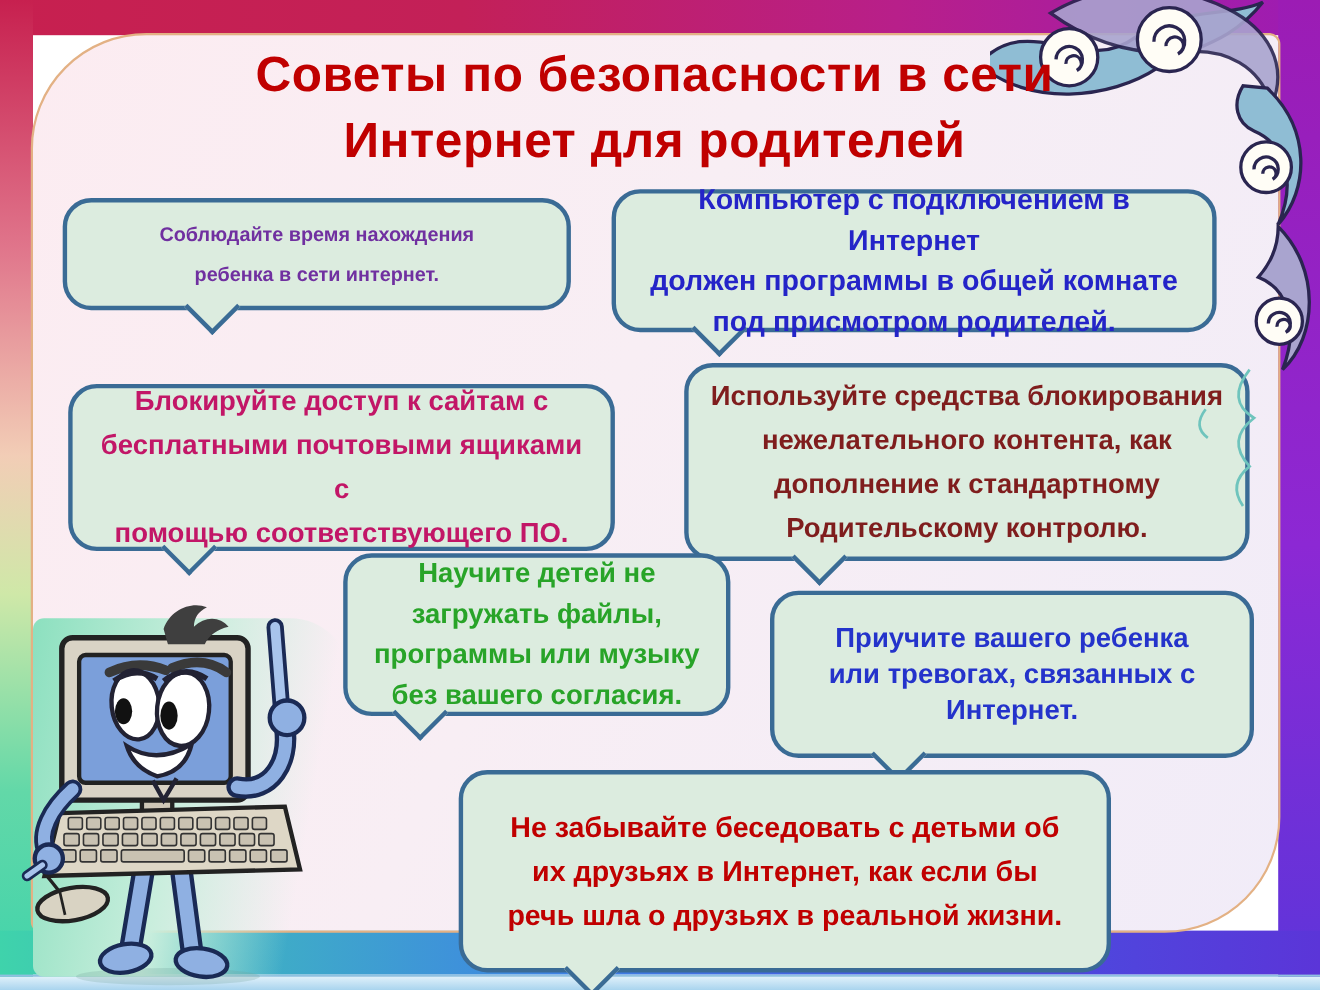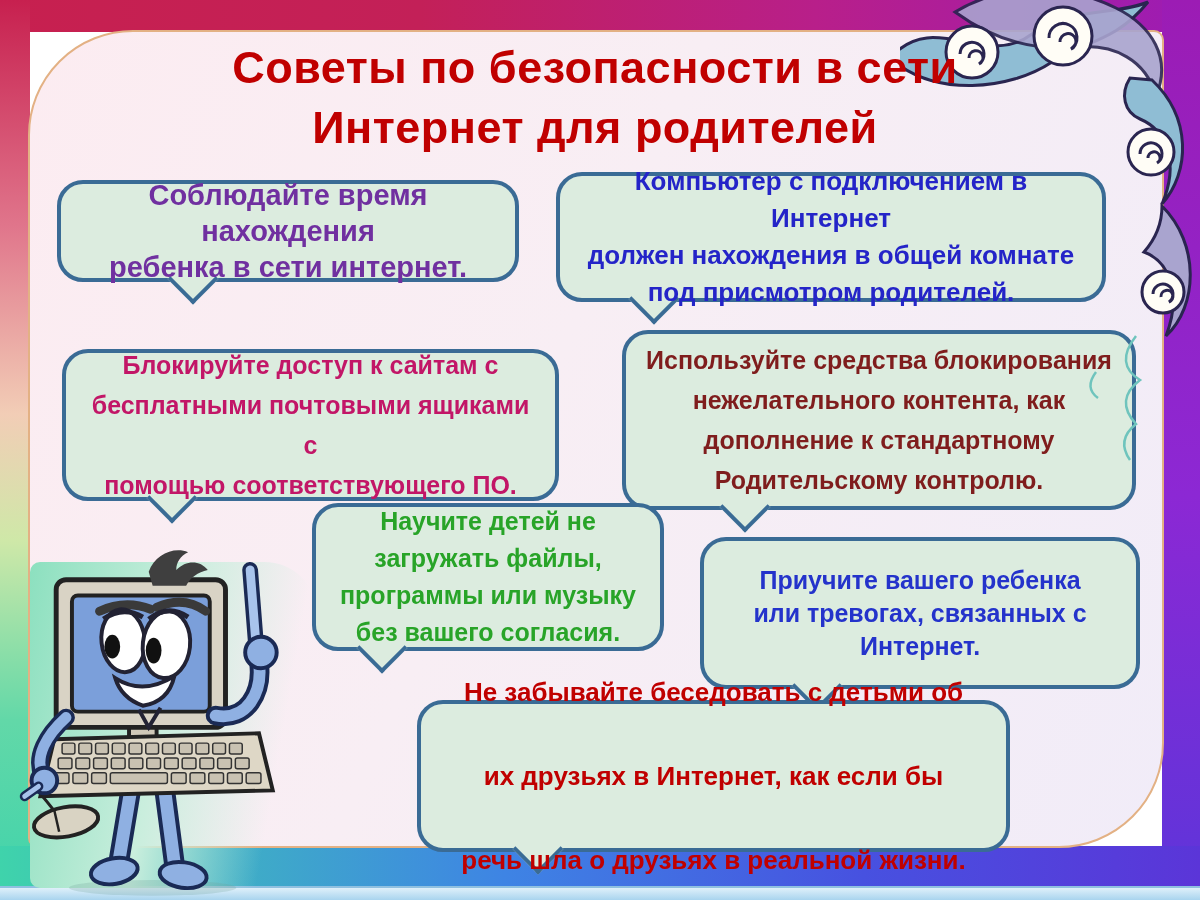--- a/index.html
+++ b/index.html
@@ -59,28 +59,28 @@
   <div class="edge edge-bottomlight"></div>
 
   <div class="content"></div>
   <div class="green-panel"></div>
 
   <div class="title" style="color: rgb(192, 0, 0);">
     <span>Советы по безопасности в сети</span>
     <span>Интернет для родителей</span>
   </div>
 
-  <div class="bubble" style="left: 57px; top: 180px; width: 462px; height: 102px; font-size: 29px; line-height: 36px; --tail-left: 25%; --fill: #dcecdf; --border: #3a6b95; color: rgb(112, 48, 160);">
+  <div class="bubble" style="left: 57px; top: 180px; width: 462px; height: 102px; font-size: 18px; line-height: 36px; --tail-left: 25%; --fill: #dcecdf; --border: #3a6b95; color: rgb(112, 48, 160);">
     <span>Соблюдайте время нахождения</span>
     <span>ребенка в сети интернет.</span>
   </div>
 
   <div class="bubble" style="left: 556px; top: 172px; width: 550px; height: 130px; font-size: 26px; line-height: 37px; --tail-left: 14%; --fill: #dcecdf; --border: #3a6b95; color: rgb(36, 36, 200);">
     <span>Компьютер с подключением в Интернет</span>
-    <span>должен нахождения в общей комнате</span>
+    <span>должен программы в общей комнате</span>
     <span>под присмотром родителей.</span>
   </div>
 
   <div class="bubble" style="left: 62px; top: 318px; width: 497px; height: 152px; font-size: 25px; line-height: 40px; --tail-left: 18%; --fill: #dcecdf; --border: #3a6b95; color: rgb(194, 22, 103); margin-top: 31px;">
     <span>Блокируйте доступ к сайтам с</span>
     <span>бесплатными почтовыми ящиками с</span>
     <span>помощью соответствующего ПО.</span>
   </div>
 
   <div class="bubble" style="left: 622px; top: 330px; width: 514px; height: 180px; font-size: 25px; line-height: 40px; --tail-left: 20%; --fill: #dcecdf; --border: #3a6b95; color: #7f1d1d;">
@@ -96,21 +96,21 @@
     <span>программы или музыку</span>
     <span>без вашего согласия.</span>
   </div>
 
   <div class="bubble" style="left: 700px; top: 537px; width: 440px; height: 152px; font-size: 25px; line-height: 33px; --tail-left: 22%; --fill: #dcecdf; --border: #3a6b95; color: rgb(36, 51, 203);">
     <span>Приучите вашего ребенка</span>
     <span>или тревогах, связанных с</span>
     <span>Интернет.</span>
   </div>
 
-  <div class="bubble" style="left: 417px; top: 700px; width: 593px; height: 152px; font-size: 26px; line-height: 40px; --tail-left: 17%; --fill: #dcecdf; --border: #3a6b95; color: rgb(192, 0, 0); gap: 44px;">
+  <div class="bubble" style="left: 417px; top: 700px; width: 593px; height: 184px; font-size: 26px; line-height: 40px; --tail-left: 17%; --fill: #dcecdf; --border: #3a6b95; color: rgb(192, 0, 0);">
     <span>Не забывайте беседовать с детьми об</span>
     <span>их друзьях в Интернет, как если бы</span>
     <span>речь шла о друзьях в реальной жизни.</span>
   </div>
 
   <svg class="swirls" viewBox="0 0 300 470" aria-hidden="true">
     <g stroke="#2a2550" stroke-width="3">
       <path d="M-10,58 C35,8 85,70 132,34 C172,6 215,16 248,2 C216,42 182,42 152,62 C110,90 35,98 -10,58 Z" fill="#8fbdd4"></path>
       <path d="M55,12 C108,-20 172,-14 216,8 C252,26 272,58 256,96 C246,60 214,44 178,47 C138,51 96,42 55,12 Z" fill="#a9a4cf" opacity="0.9"></path>
       <circle cx="72" cy="52" r="26" fill="#fffdf6"></circle>

